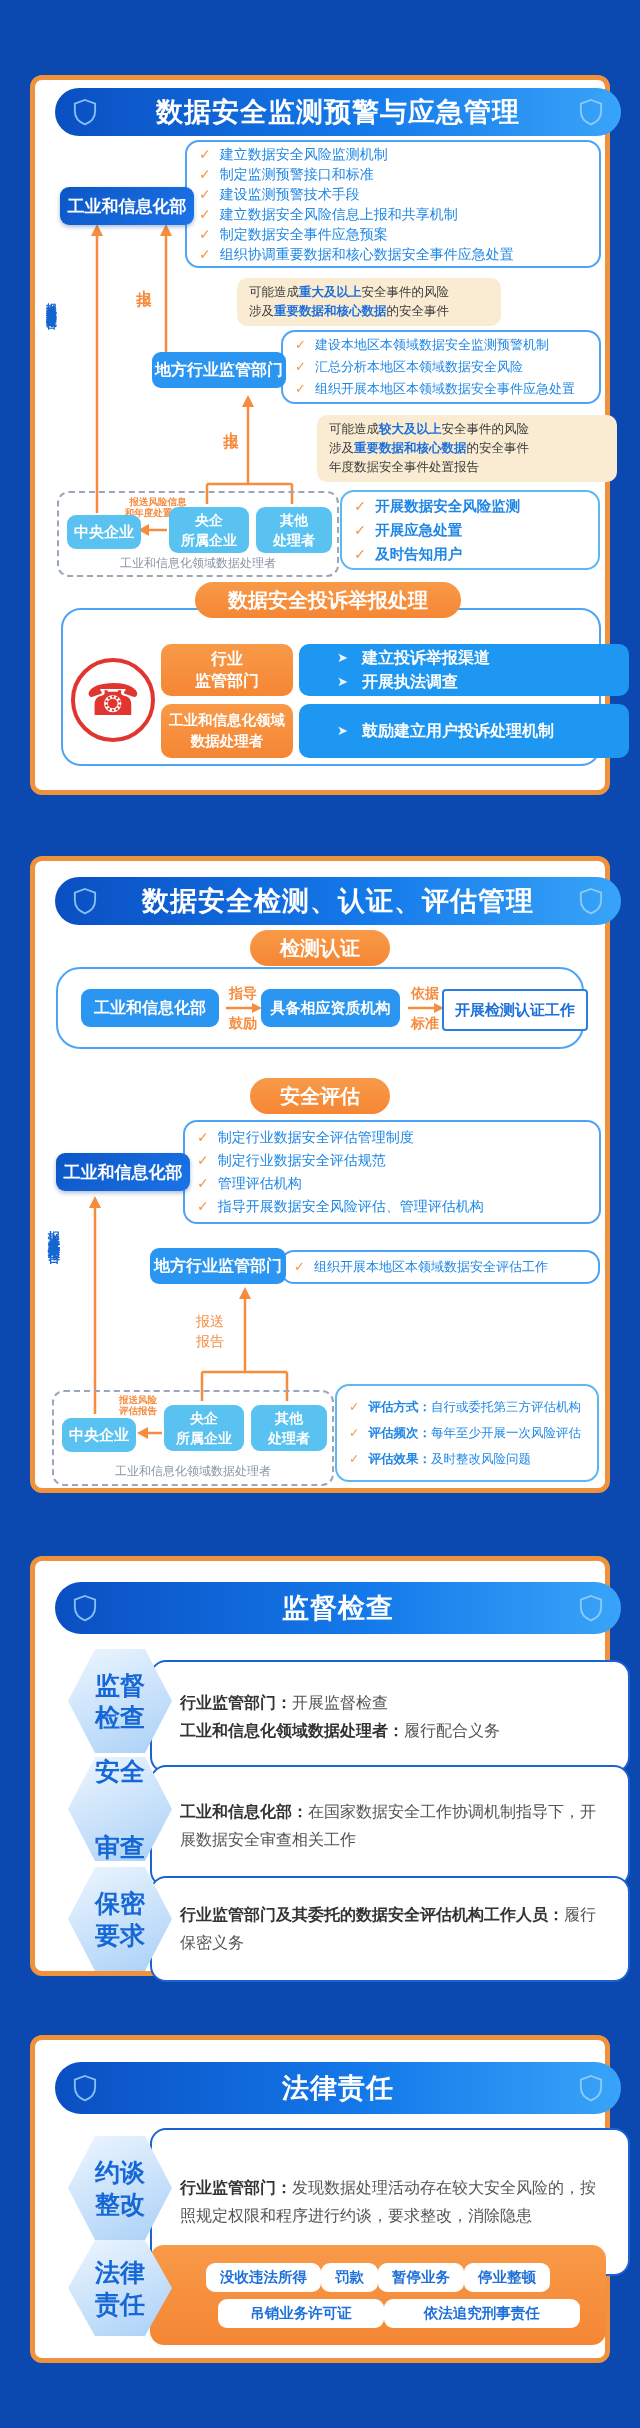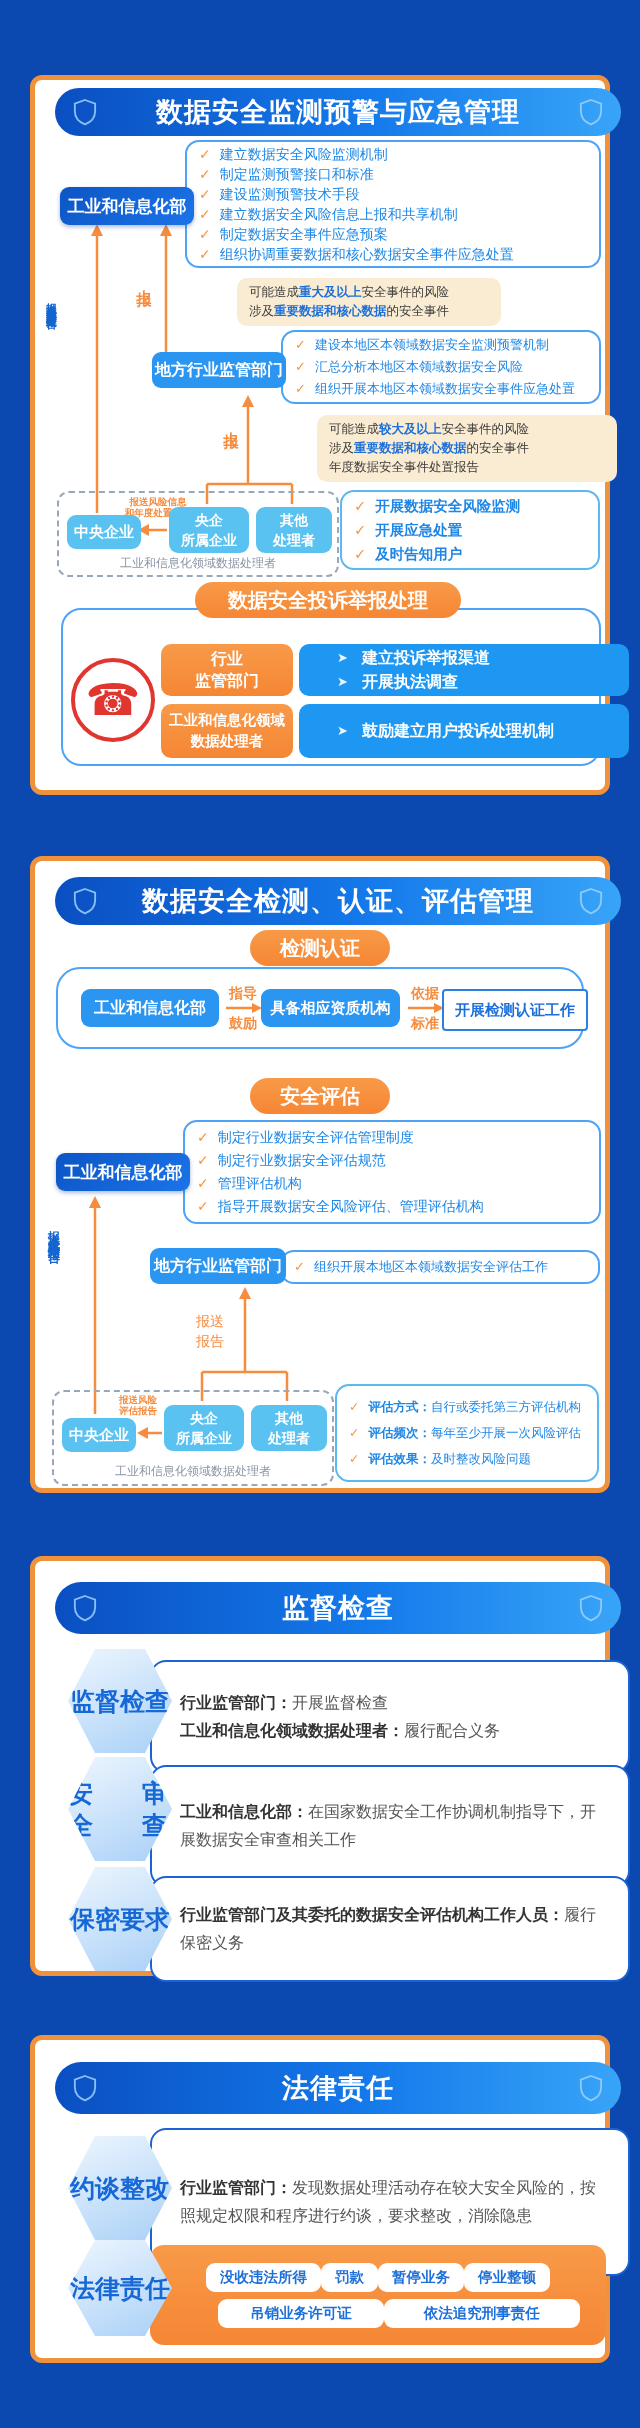--- a/index.html
+++ b/index.html
@@ -28,21 +28,21 @@
   .vtext{position:absolute;writing-mode:vertical-rl;text-orientation:upright;color:#1565d0;font-weight:bold;letter-spacing:2px;}
   .vtext.orange{color:#f68c3e;}
   .dashedbox{position:absolute;border:2px dashed #9aa7bb;border-radius:12px;}
   .dash-caption{position:absolute;left:0;right:0;text-align:center;color:#8b96a5;font-size:12px;}
   .smallnote{position:absolute;color:#f68c3e;font-size:9.5px;line-height:11px;font-weight:bold;text-align:center;}
   .connector{position:absolute;left:0;top:0;pointer-events:none;}
   .connector line{stroke:#f68c3e;stroke-width:2.5;}
   .connector polygon{fill:#f68c3e;}
   .hexbadge{position:absolute;background:linear-gradient(155deg,#eef6fe 0%,#cfe5fb 45%,#a9d0f7 100%);
     clip-path:polygon(26% 0,74% 0,100% 50%,74% 100%,26% 100%,0 50%);
-    display:flex;flex-direction:row;align-items:center;justify-content:center;
+    display:flex;flex-direction:column;align-items:center;justify-content:center;
     color:#1668d6;font-weight:bold;font-size:25px;line-height:32px;z-index:2;}
   .rulebox{position:absolute;background:#fff;border:2.5px solid #1b63d4;border-radius:16px;padding:12px 18px 12px 28px;
     font-size:16px;line-height:28px;color:#555;}
   .rulebox b{color:#333;}
   .flow-arrow{position:absolute;display:flex;flex-direction:column;align-items:center;justify-content:center;
     color:#f68c3e;font-weight:bold;font-size:14px;line-height:18px;}
   .orange-label{position:absolute;background:linear-gradient(180deg,#f89a48,#f58634);border-radius:10px;color:#fff;font-weight:bold;
     display:flex;flex-direction:column;align-items:center;justify-content:center;text-align:center;}
   .blue-items{position:absolute;background:#1e97f2;border-radius:10px;color:#fff;font-weight:bold;
     display:flex;flex-direction:column;justify-content:center;padding-left:38px;}

